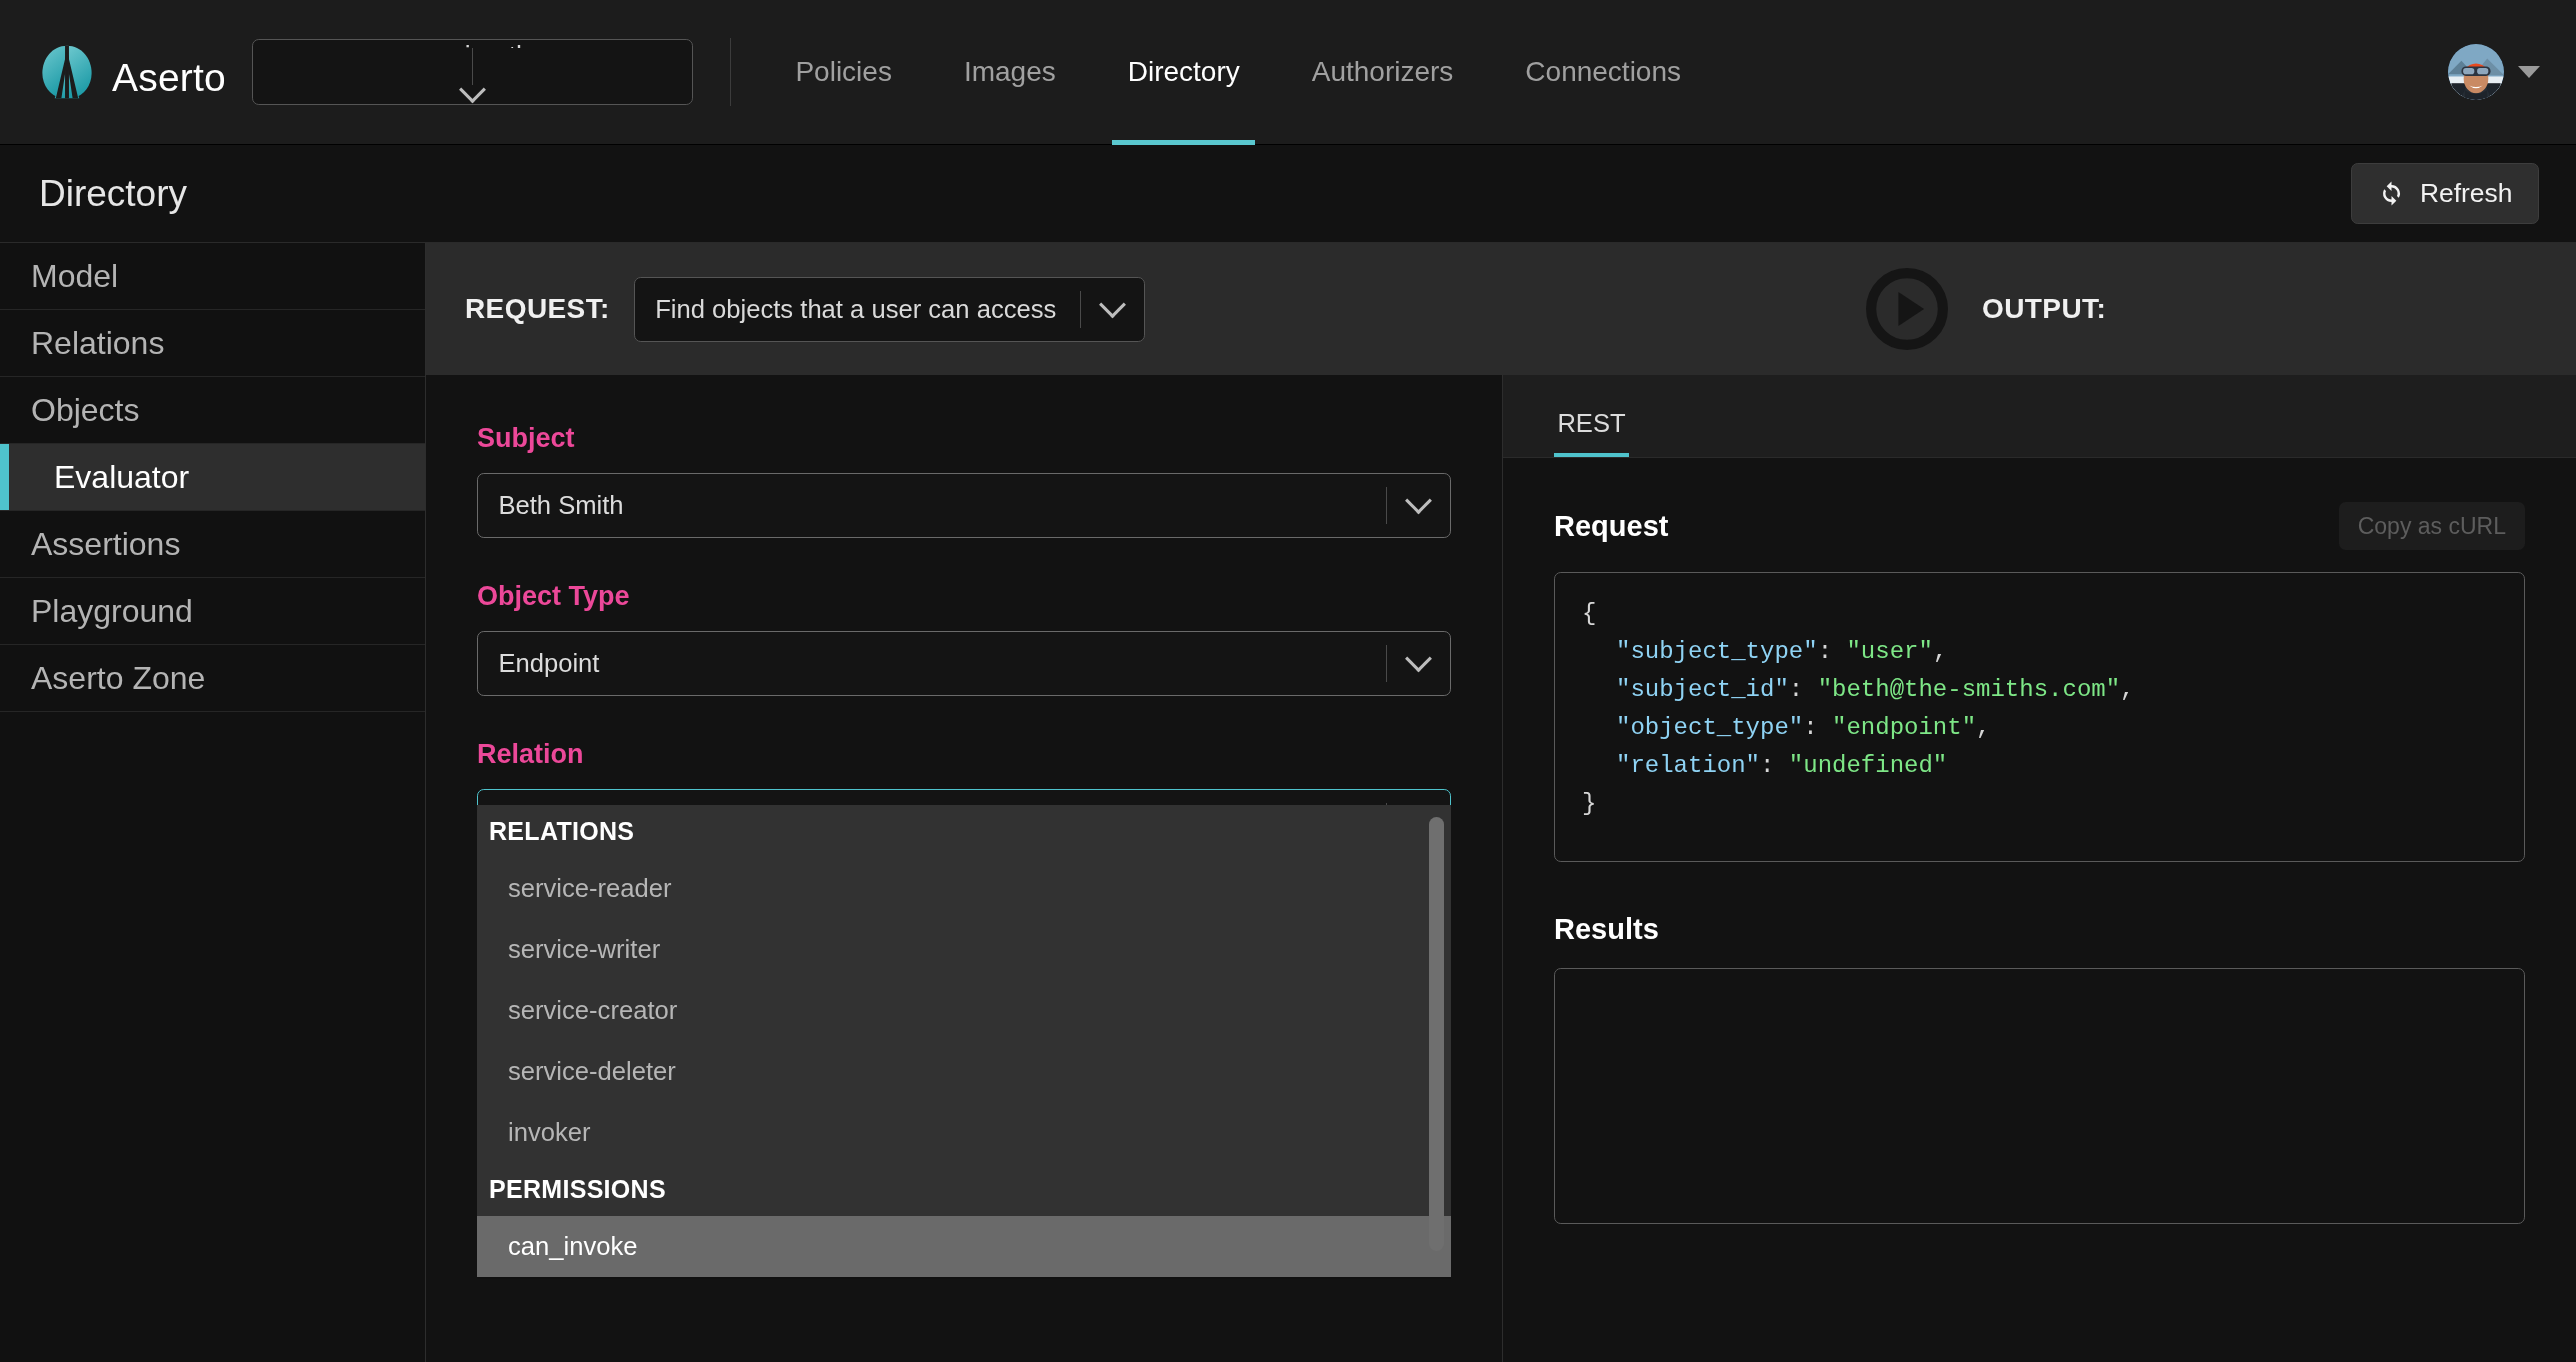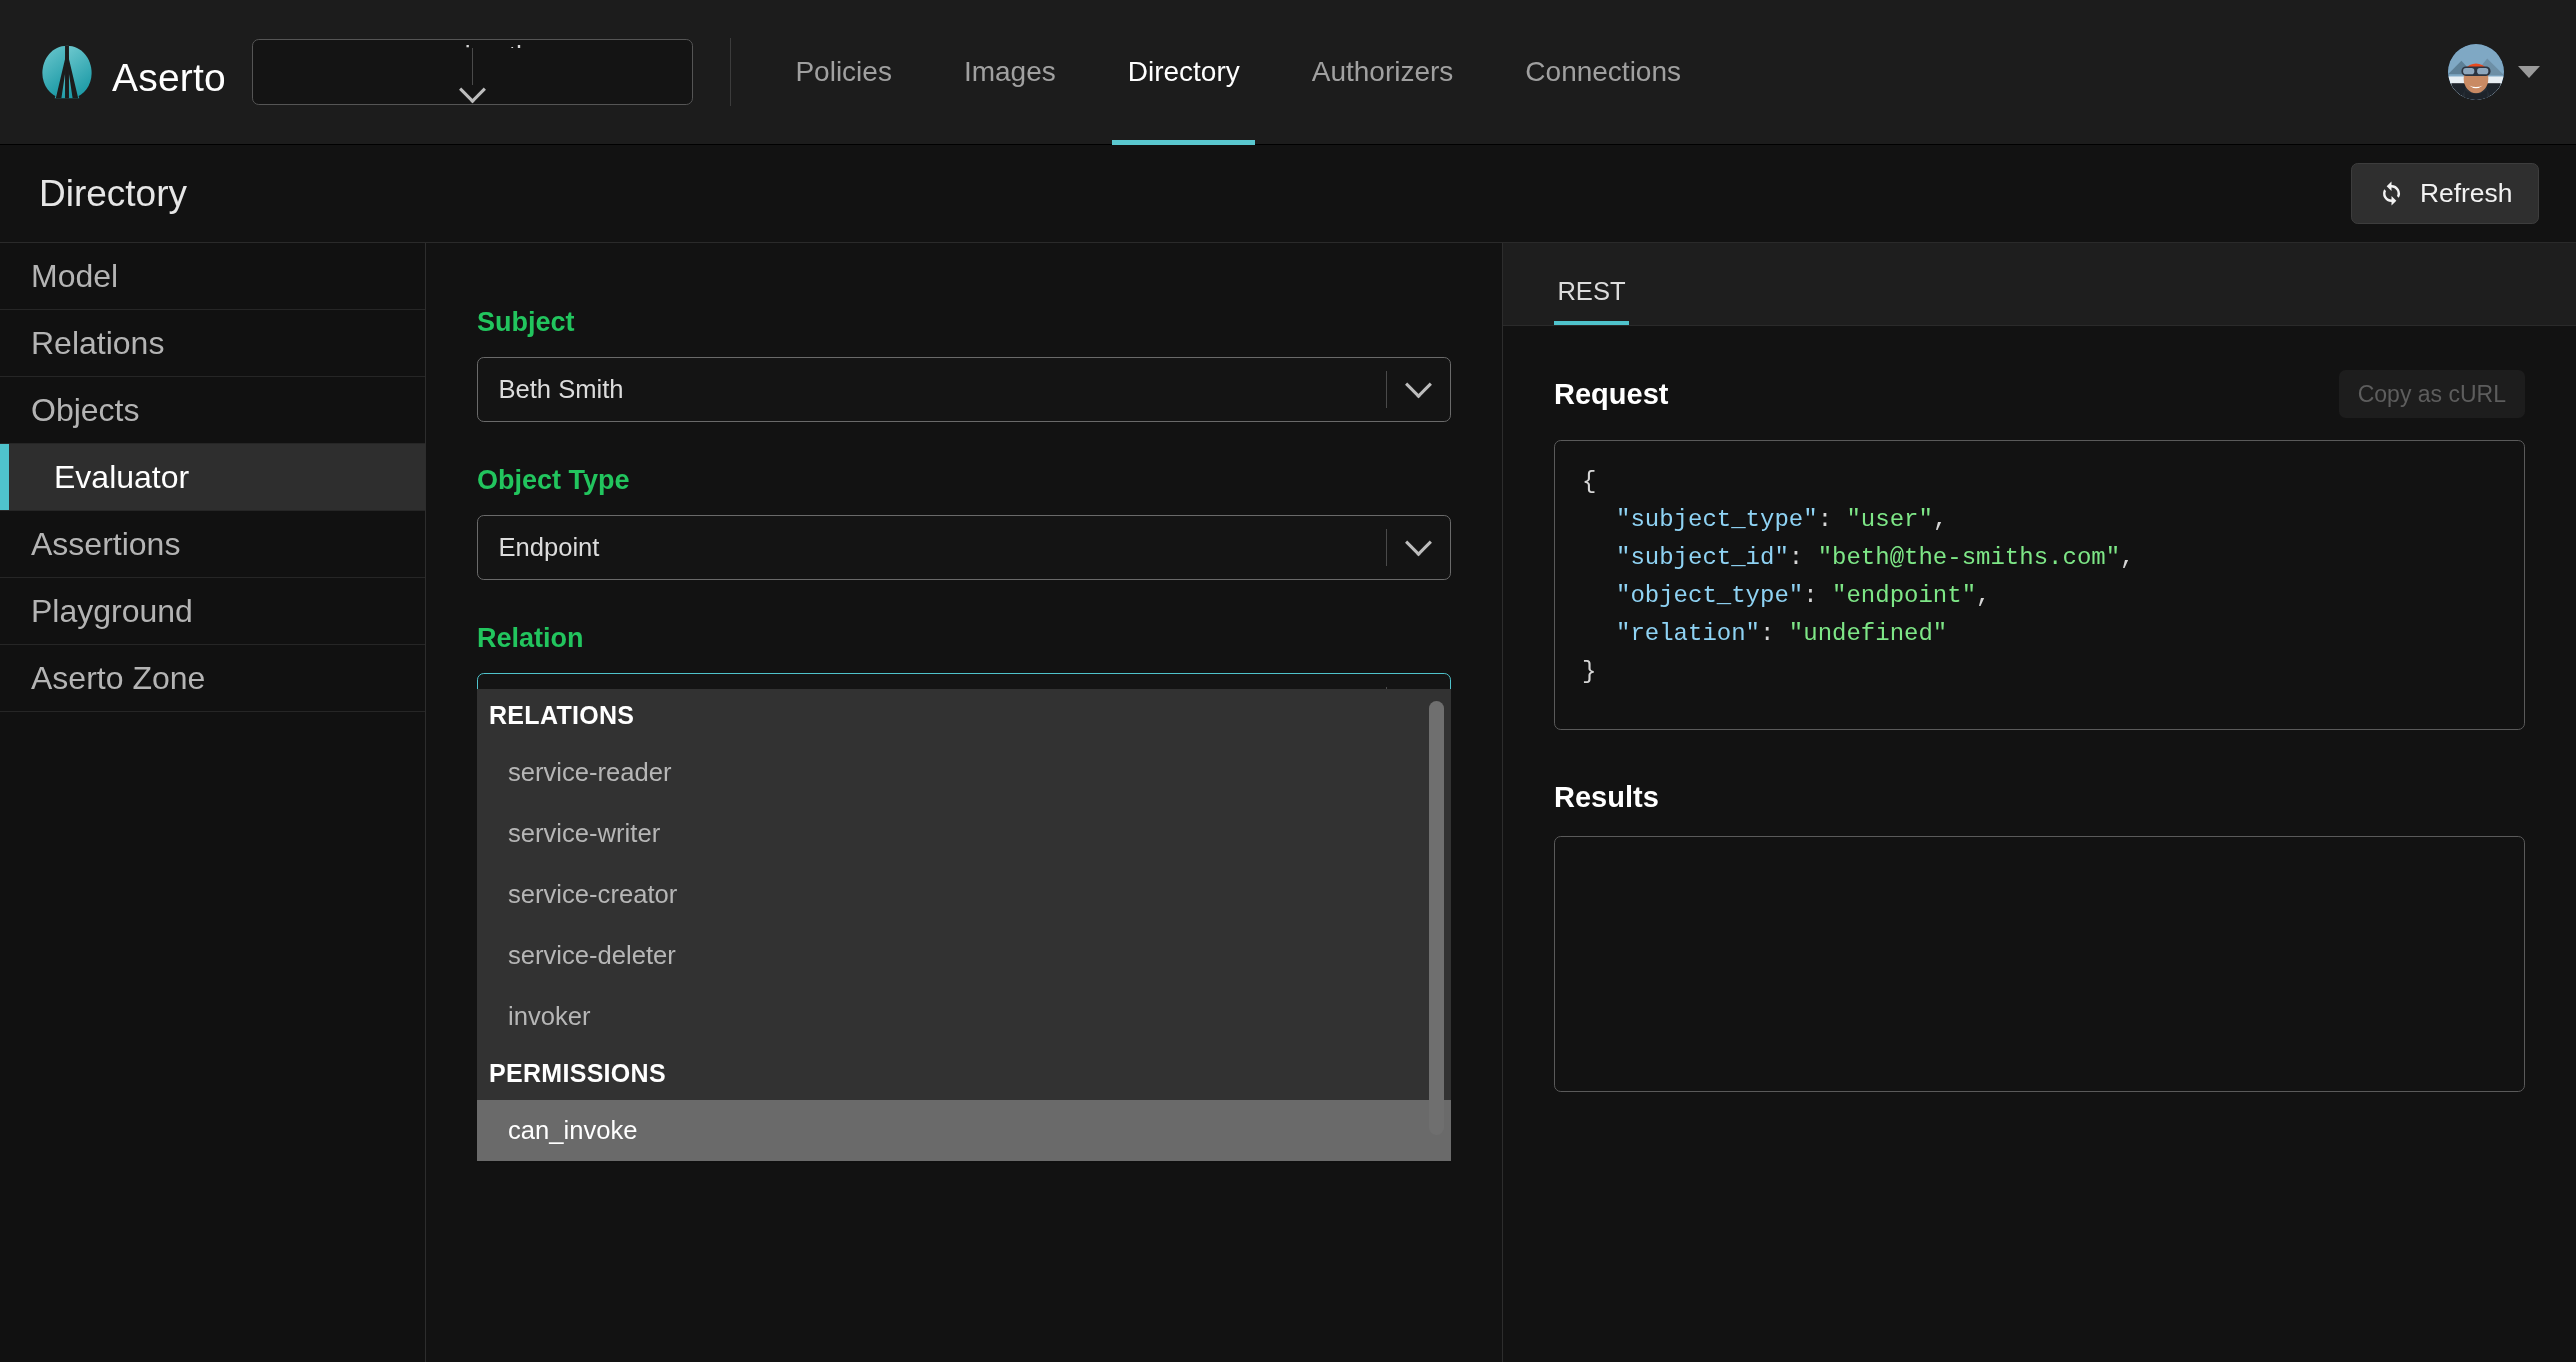--- a/index.html
+++ b/index.html
@@ -143,21 +143,21 @@
 
   
   .formpane {
     width: 1077px; flex: 0 0 1077px;
     background: #121212;
     border-right: 0.9px solid #2d2d2d;
     padding: 48px 51px 0 51px;
     position: relative;
   }
   .field-label {
-    font-size: 27px; font-weight: 700; color: #22c55e; margin-bottom: 19px; margin-top: 16px;
+    font-size: 27px; font-weight: 700; color: #ec4899; margin-bottom: 19px;
   }
   .field-block { margin-bottom: 43px; position: relative; }
   .control {
     height: 65px; background: #141414;
     border: 0.9px solid #6a6a6a; border-radius: 6.8px;
     display: flex; align-items: center;
   }
   .control.focused { border: 1.7px solid #4fc3cc; }
   .control .val { flex: 1; padding-left: 20.4px; font-size: 25.6px; color: #dcdcdc; }
   .control .placeholder { color: #8d8d8d; }
@@ -308,20 +308,37 @@
     <div class="side-item">Relations</div>
     <div class="side-item">Objects</div>
     <div class="side-item active">Evaluator</div>
     <div class="side-item">Assertions</div>
     <div class="side-item">Playground</div>
     <div class="side-item">Aserto Zone</div>
   </div>
 
   <div class="main">
 
+    <div class="reqbar">
+      <div class="reqbar-label">REQUEST:</div>
+      <div class="req-select">
+        <div class="tenant-value">Find objects that a user can access</div>
+        <div class="sel-sep"></div>
+        <div class="sel-arrow">
+            <span class="chev"></span>
+          </div>
+      </div>
+      <div class="playwrap">
+        <svg class="play-btn" viewBox="0 0 48 48">
+          <circle cx="24" cy="24" r="21" fill="none" stroke="#151515" stroke-width="6"></circle>
+          <path d="M19 14 L34 24 L19 34 Z" fill="#151515"></path>
+        </svg>
+        <div class="out-label">OUTPUT:</div>
+      </div>
+    </div>
 
     <div class="panes">
 
       <div class="formpane">
 
         <div class="field-block">
           <div class="field-label">Subject</div>
           <div class="control">
             <div class="val">Beth Smith</div>
             <div class="sel-sep"></div>

